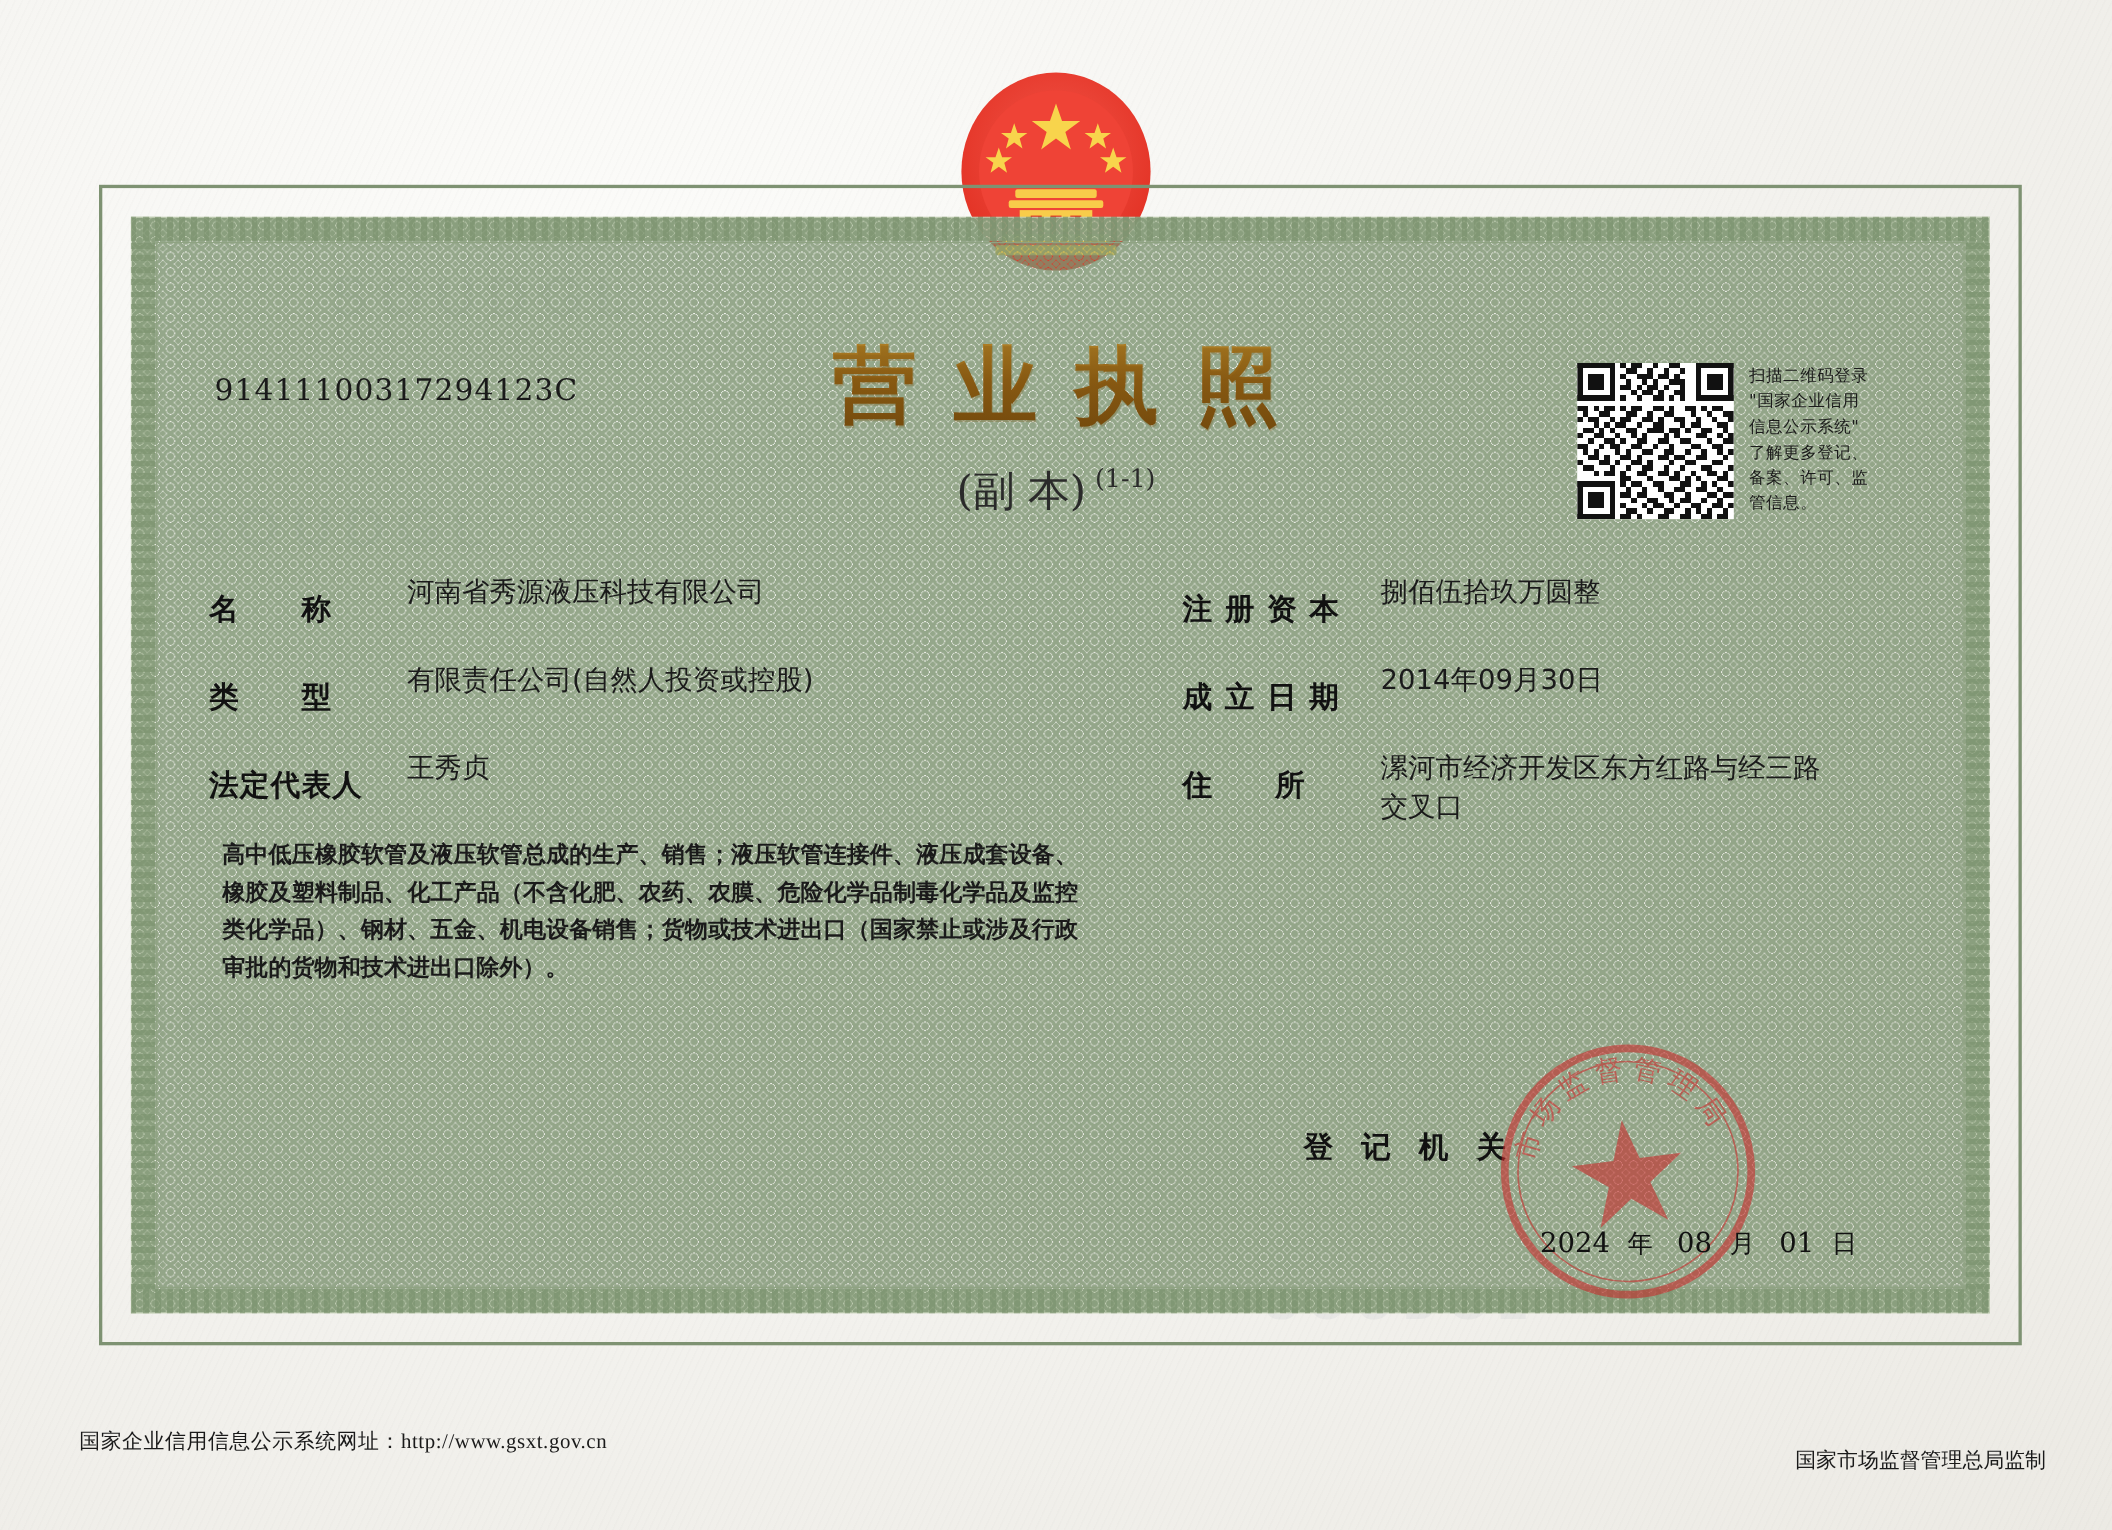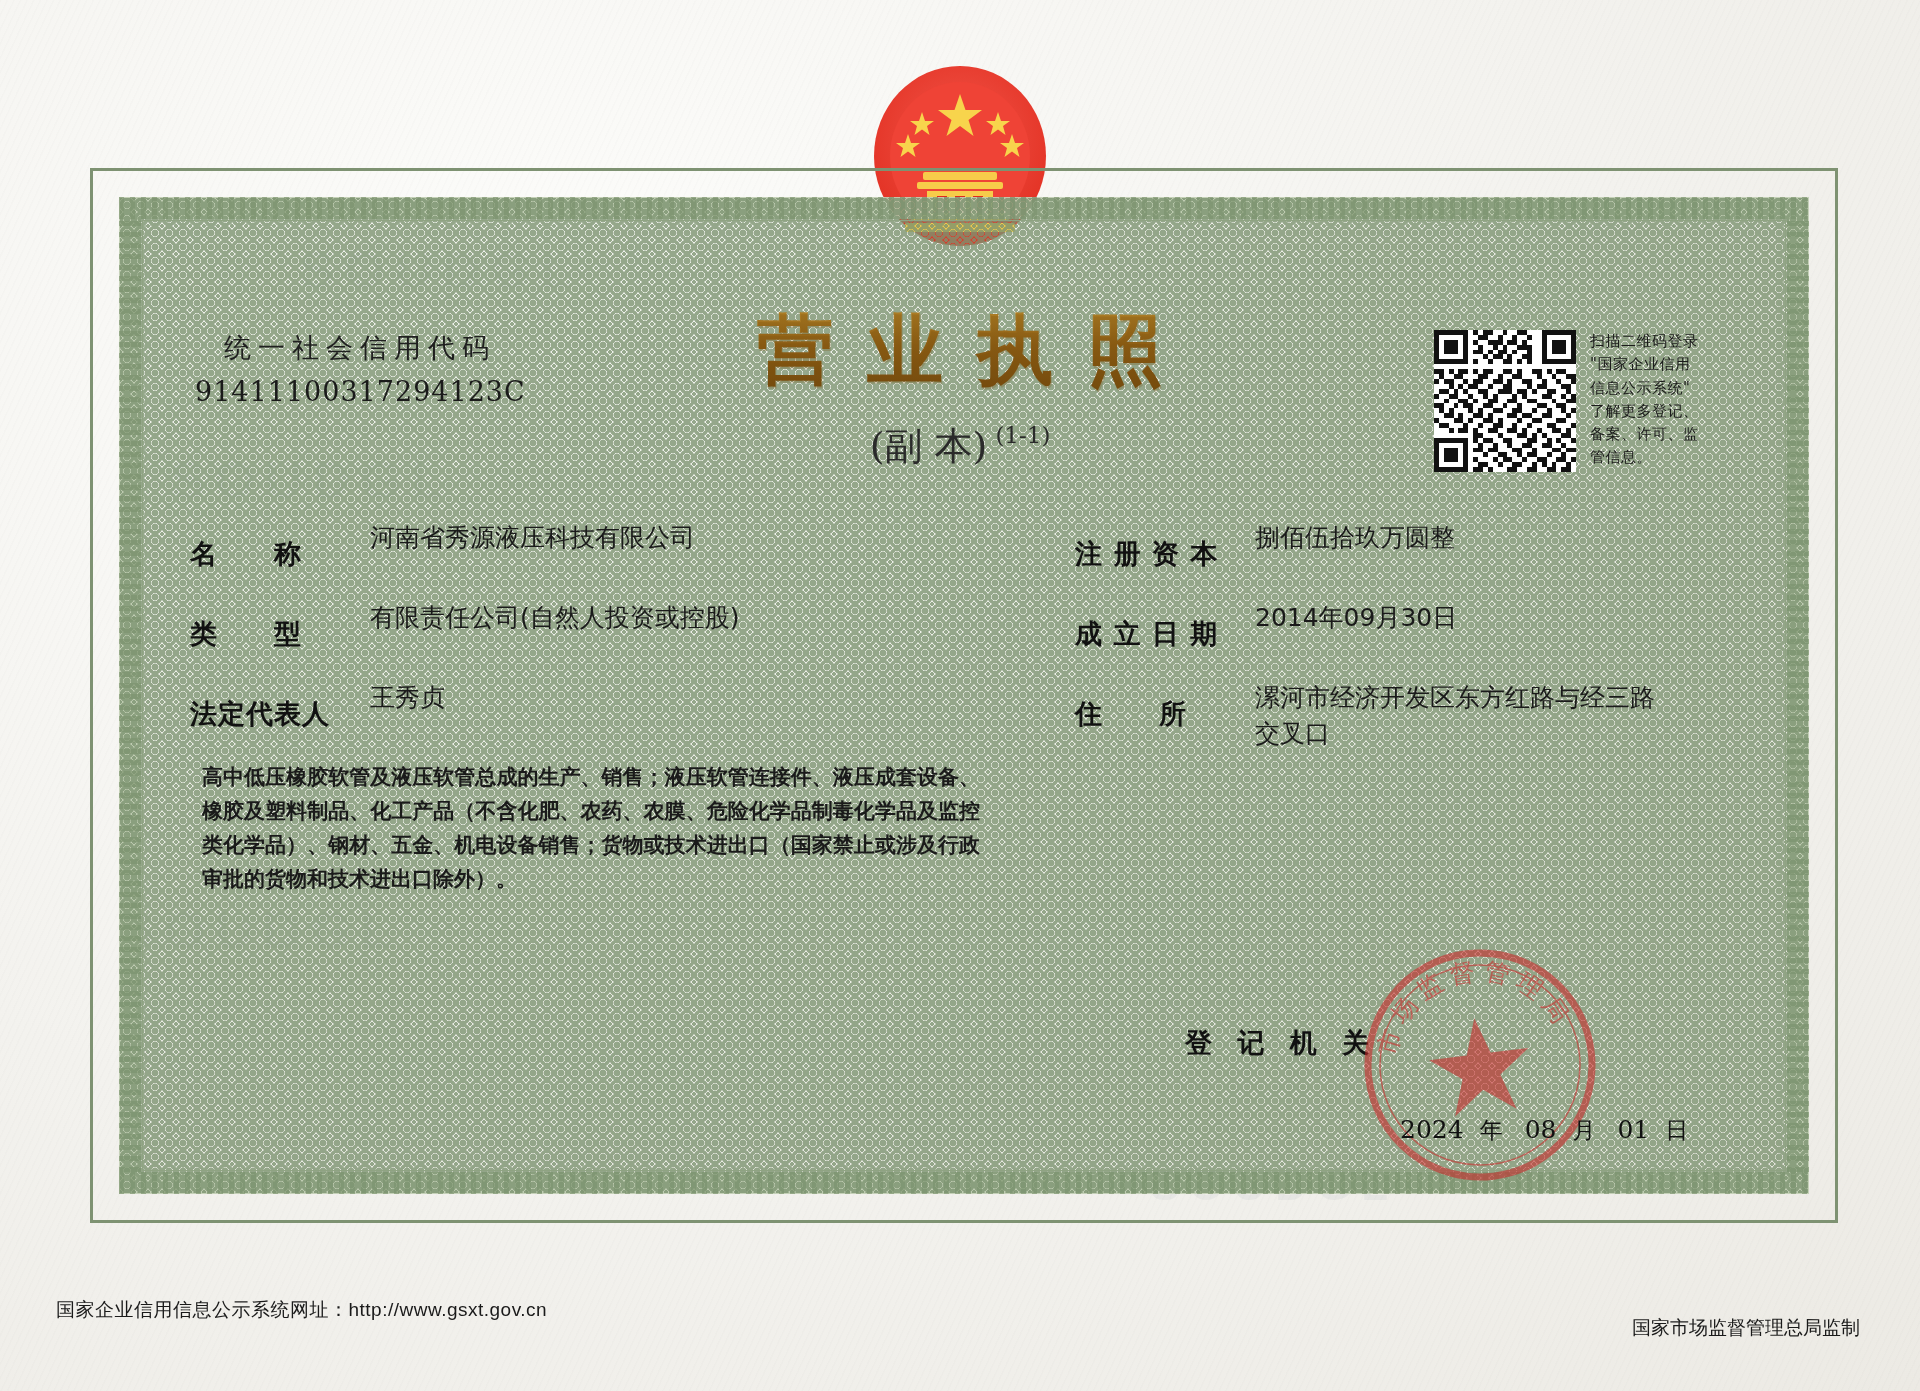--- a/index.html
+++ b/index.html
@@ -263,25 +263,25 @@
 
   
   .footer {
     position: absolute;
     left: 0; right: 0;
     bottom: 42px;
     height: 60px;
   }
   .footer-left {
     position: absolute;
-    left: 56px;
+    left: 72px;
     top: 8px;
     font-size: 19px;
     color: #1a1a1a;
-    font-family: Liberation Sans, sans-serif;
+    font-family: Liberation Serif, serif;
     letter-spacing: .5px;
   }
   .footer-center {
     position: absolute;
     left: 50%;
     transform: translateX(-50%);
     top: 0;
     text-align: center;
     font-size: 18px;
     line-height: 1.7;
@@ -350,21 +350,20 @@
 </div>
 
 <div class="title-zone">
   <div class="big-title">营业执照</div>
   <div class="sub-title">
     <span>(副 本)</span><span class="seq">(1-1)</span>
   </div>
 </div>
 
 <div class="credit">
-  <div class="credit-label">统一社会信用代码</div>
   <div class="credit-value">91411100317294123C</div>
 </div>
 
 <div class="qr-wrap">
   <svg class="qr" viewBox="0 0 29 29" shape-rendering="crispEdges">
     <rect width="29" height="29" fill="#fff"></rect>
     <g fill="#111">
       <rect x="0" y="0" width="7" height="1"></rect>
         <rect x="0" y="6" width="7" height="1"></rect>
       <rect x="0" y="0" width="1" height="7"></rect>

